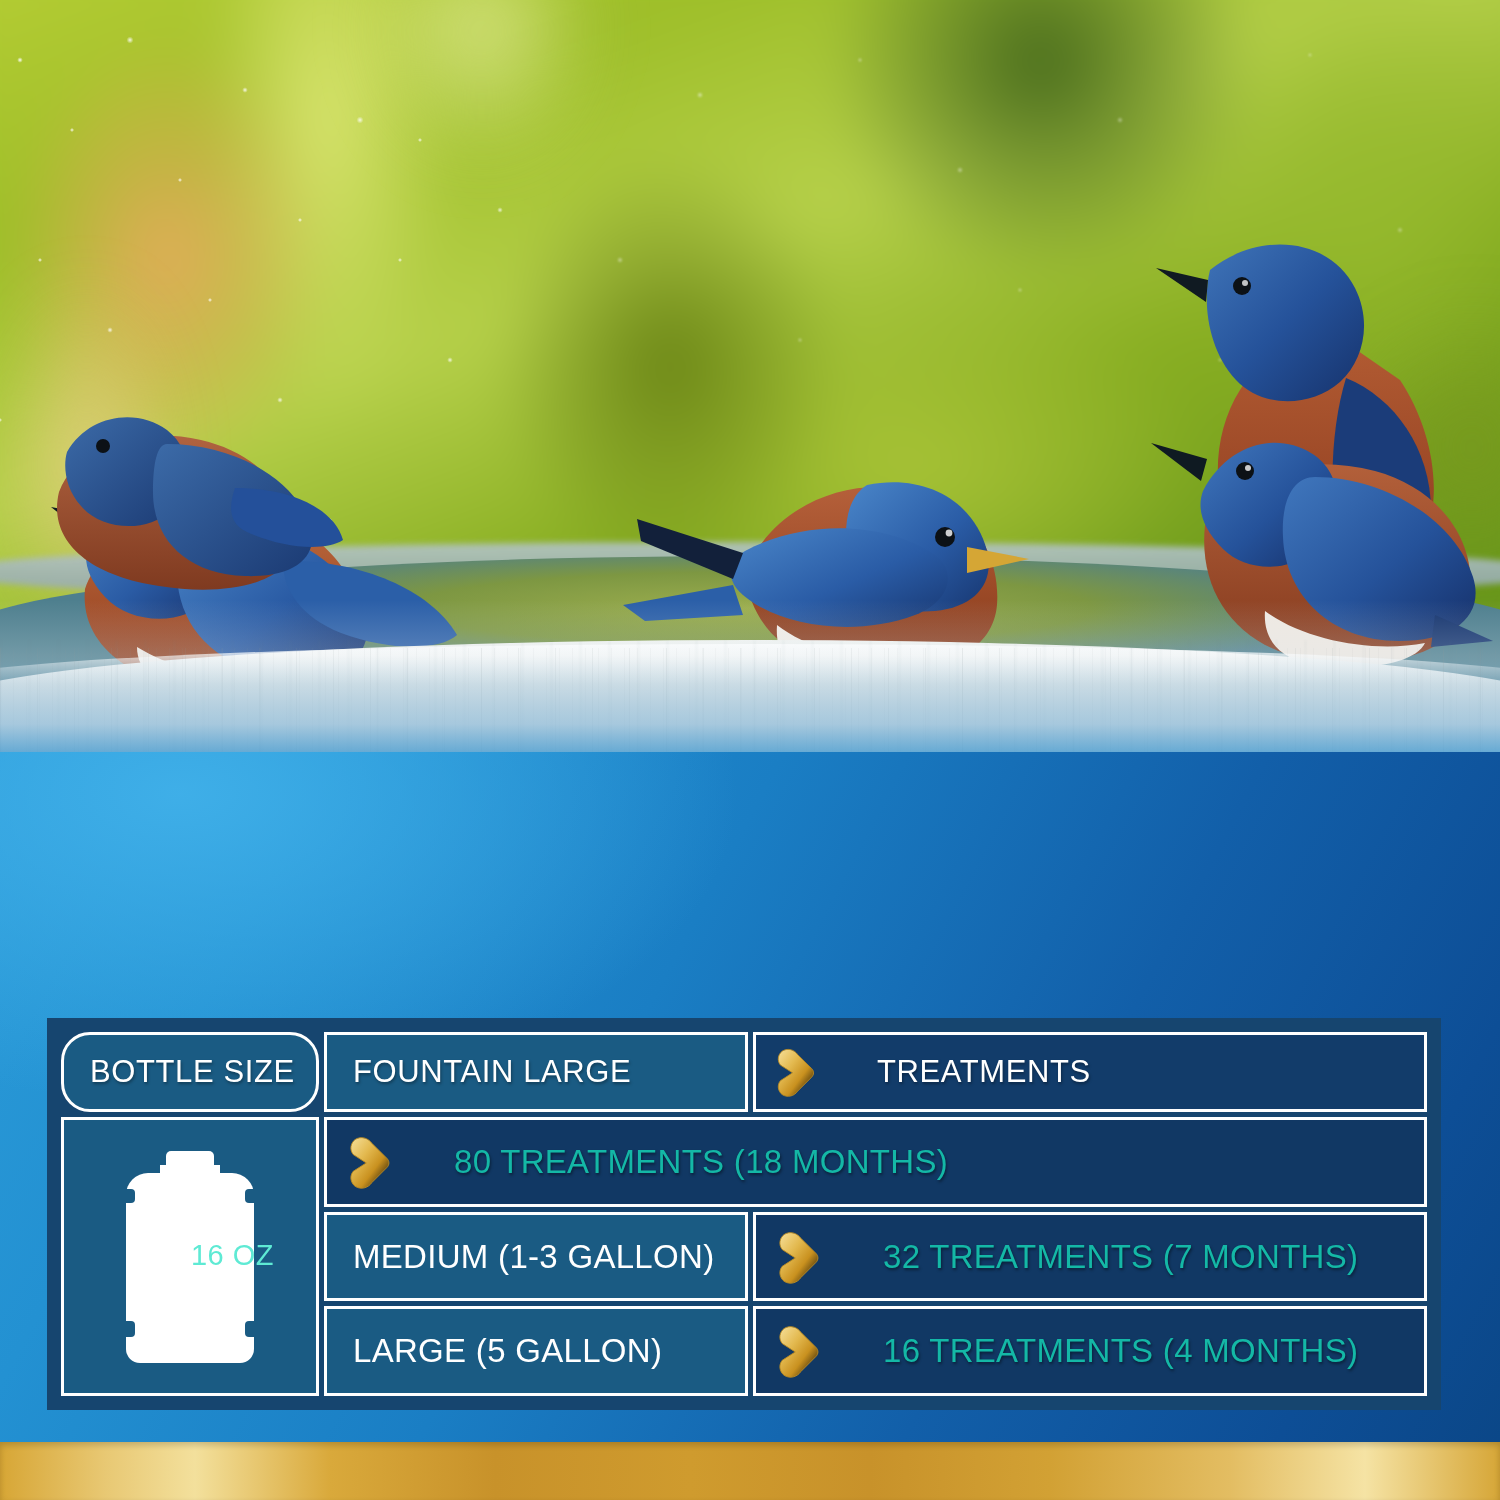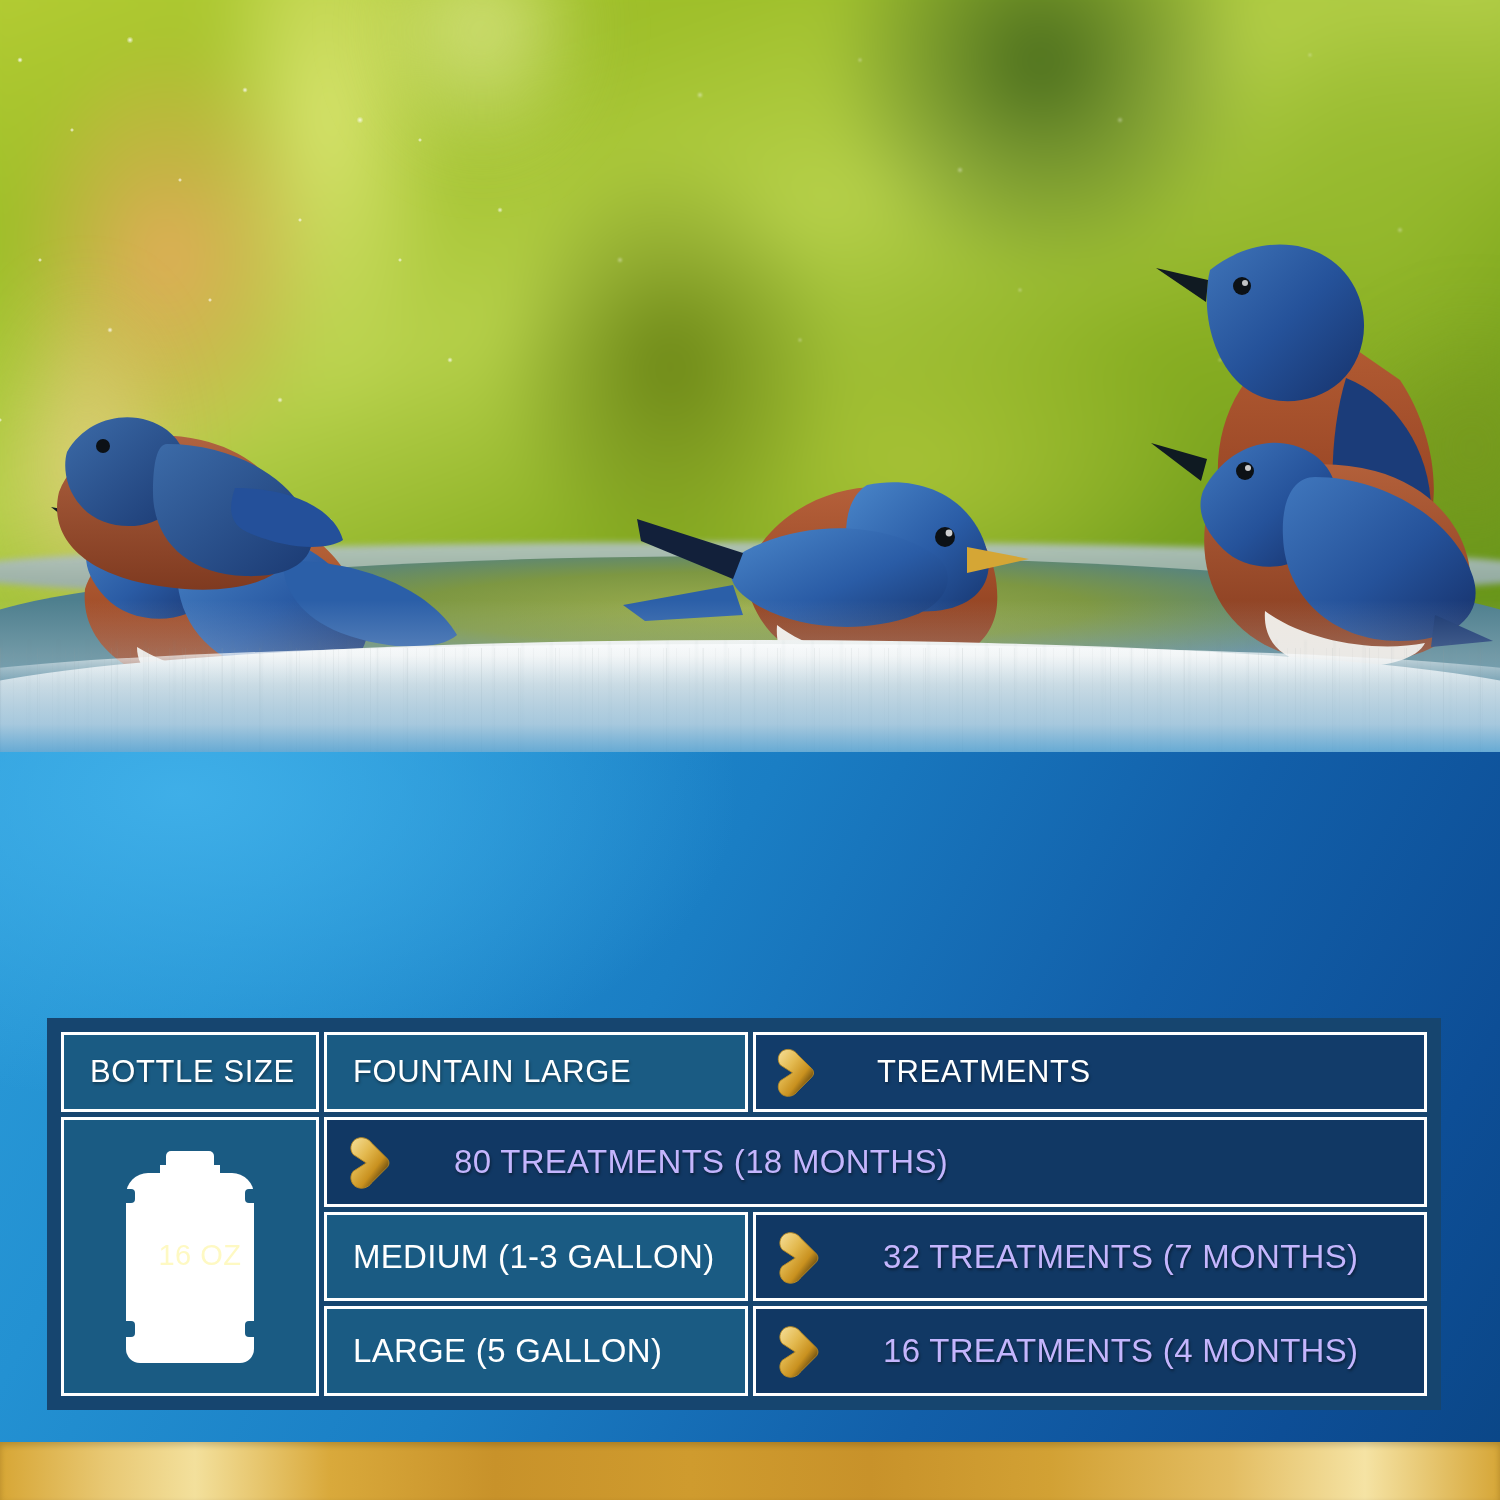--- a/index.html
+++ b/index.html
@@ -191,21 +191,21 @@
   .trow.head { height:80px; }
   .trow.body { flex:1; }
 
   .cell {
     background:#1a5b83;
     border:3px solid #fff;
     display:flex; align-items:center;
     color:#fff;
     padding-left:26px;
   }
-  .c-bottle { width:258px; flex:none; }
+  .c-bottle { width:258px; flex:none;border-radius:29px; }
   .c-fount  { width:424px; flex:none; }
   .c-treat  { flex:1; background:#113864;gap:45px; }
 
   .head .cell { font-size:31px; letter-spacing:.6px; }
   .head .c-treat { background:#123c6a; padding-left:14px; }
 
   
   .bottle-cell {
     width:258px; flex:none;
     background:#1a5b83;
@@ -216,21 +216,21 @@
   .srow { flex:1; display:flex; gap:5px; }
 
   .srow .c-fount {
     background:#1a5b83; border:3px solid #fff;
     display:flex; align-items:center; padding-left:26px;
     font-size:33px; color:#fff; letter-spacing:.3px;
   }
   .srow .c-treat {
     flex:1; background:#113864; border:3px solid #fff;
     display:flex; align-items:center; padding-left:14px;
-    font-size:33px; color:#c4b5fd; letter-spacing:.3px;
+    font-size:33px; color:#14b8a6; letter-spacing:.3px;
     text-shadow:1px 2px 3px rgba(0,0,0,.45);
   }
 
   .chev { flex:none; width:58px; height:56px; margin-right:10px; }
   .head .chev { width:52px; height:52px; }
 
   .cell-label { display:block; }
   .head .cell-label { text-shadow:1px 2px 3px rgba(0,0,0,.35); }
 
   
@@ -254,21 +254,21 @@
   }
   .bottle .notch-l { left:0; top:38px; border-radius:0 4px 4px 0; }
   .bottle .notch-r { right:0; top:38px; border-radius:4px 0 0 4px; }
   .bottle .notch-bl, .bottle .notch-br {
     position:absolute; width:9px; height:16px; background:#1a5b83; bottom:26px;
   }
   .bottle .notch-bl { left:0; border-radius:0 4px 4px 0; }
   .bottle .notch-br { right:0; border-radius:4px 0 0 4px; }
   .bottle .oz {
     position:absolute; left:0; top:88px; width:148px;
-    text-align:center; color:#fef9c3; font-size:29px; letter-spacing:.5px;
+    text-align:right; color:#5eead4; font-size:29px; letter-spacing:.5px;
   }
 
   
   .gold {
     position:absolute; left:0; top:1442px; width:1500px; height:58px;
     background:linear-gradient(90deg,
       #d7a635 0%, #e8c873 7%, #f3e09c 13%, #d9a93b 22%,
       #c8922a 33%, #cf9b2e 46%, #c8922a 58%, #d2a134 70%,
       #e3bd62 82%, #f5e3a4 91%, #d6a637 100%);
     box-shadow:inset 0 3px 6px rgba(0,0,0,.18);

